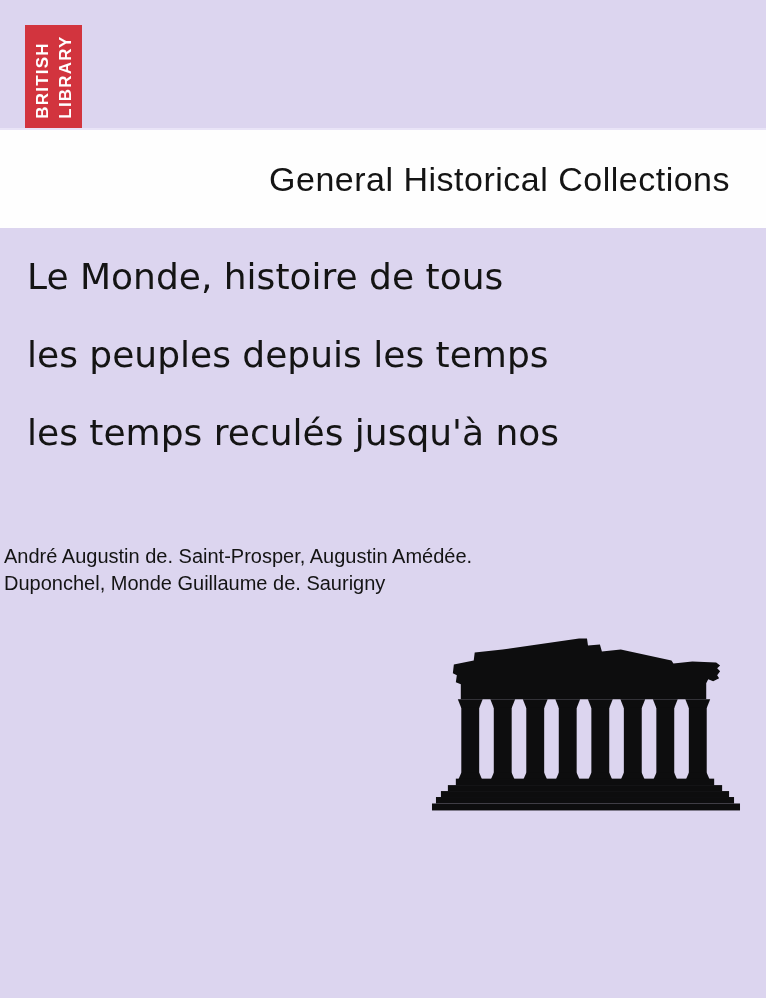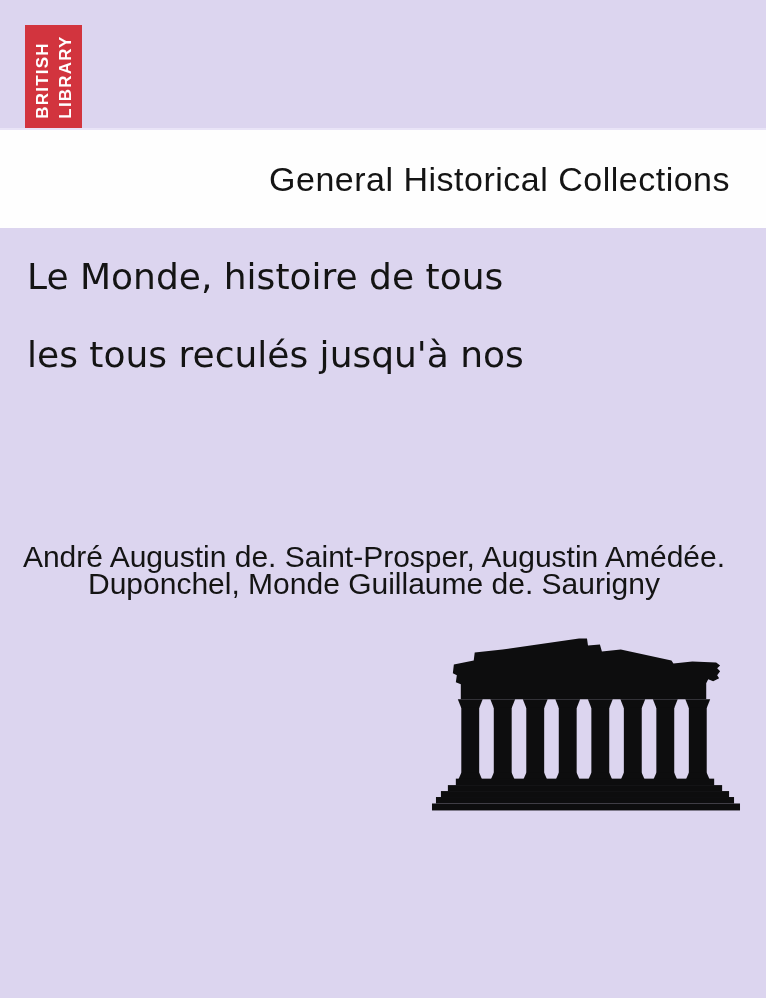--- a/index.html
+++ b/index.html
@@ -68,23 +68,23 @@
     line-height: 78px;
     color: var(--color-title_text, #141414);
   }
   .title .tline { white-space: nowrap; }
 
   
   .authors {
     position: absolute;
     right: 22px; top: 543px;
     width: 740px;
-    text-align: center;
+    text-align: left;
     font-family: "Liberation Sans", sans-serif;
-    font-size: 30px;
+    font-size: 20px;
     line-height: 27px;
     color: var(--color-title_text, #141414);
   }
   .authors .aline { white-space: nowrap; }
 
   
   .temple {
     position: absolute;
     left: 431px; top: 637px;
     width: 310px; height: 174px;
@@ -103,21 +103,22 @@
       <div>LIBRARY</div>
     </div>
   </div>
 
   <div class="band">
     <span class="band-label">General Historical Collections</span>
   </div>
 
   <div class="title">
     <div class="tline">Le Monde, histoire de tous</div>
-    <div class="tline">les tous reculés jusqu'à nos</div>
+    <div class="tline">les peuples depuis les temps</div>
+    <div class="tline">les temps reculés jusqu'à nos</div>
   </div>
 
   <div class="authors">
     <div class="aline">André Augustin de. Saint-Prosper, Augustin Amédée.</div>
     <div class="aline">Duponchel, Monde Guillaume de. Saurigny</div>
   </div>
 
   <div class="temple">
     <svg viewBox="0 0 312 174" xmlns="http://www.w3.org/2000/svg" aria-hidden="true">
       <defs>

